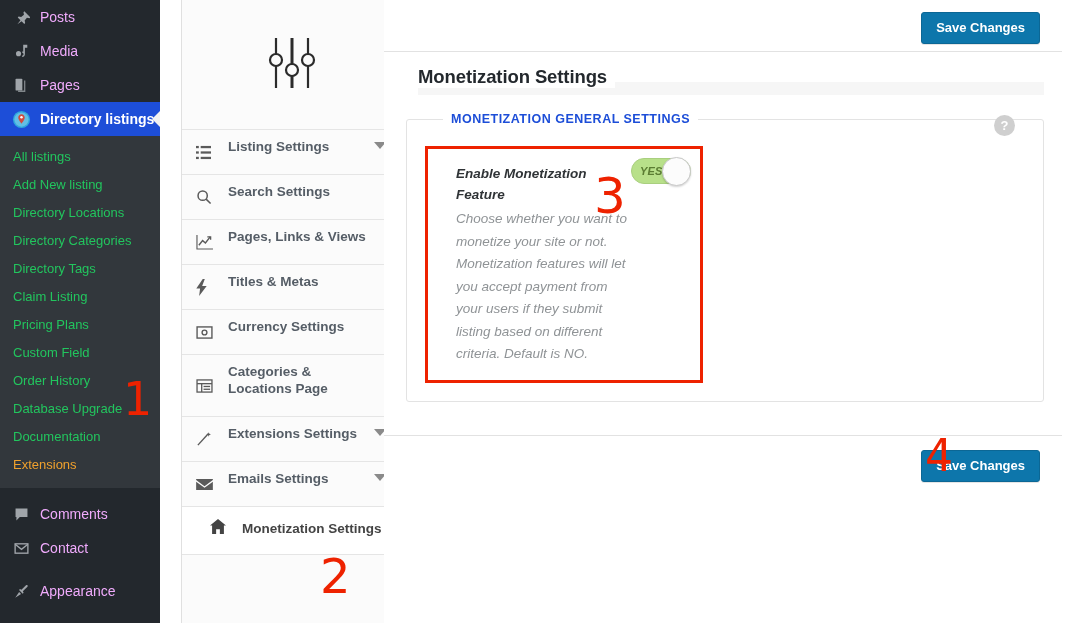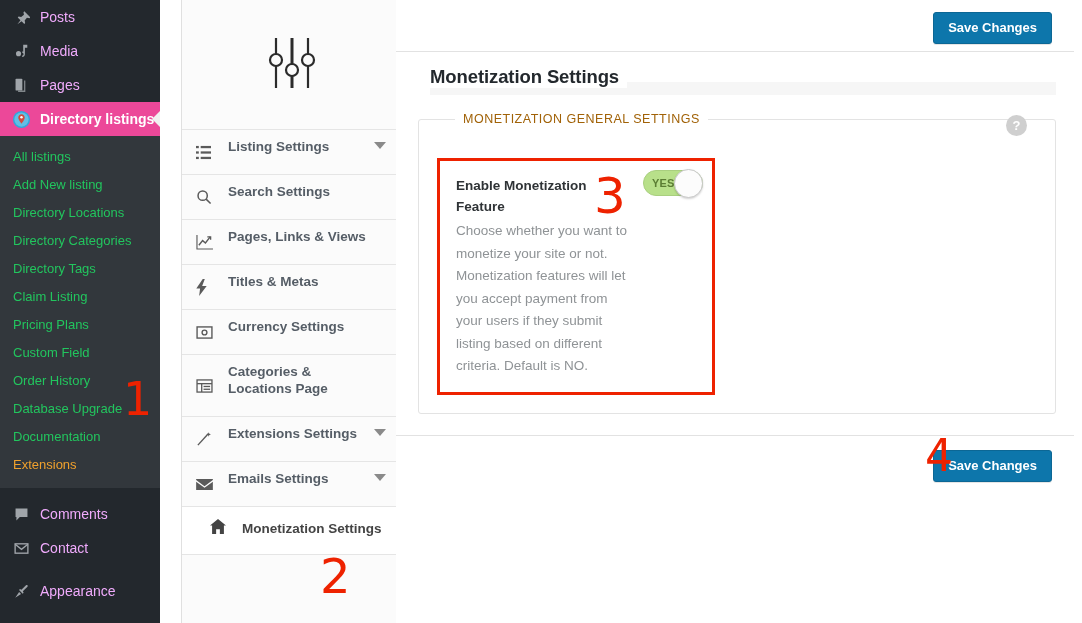--- a/index.html
+++ b/index.html
@@ -25,21 +25,21 @@
     font-size: 14px; color: #f0abfc;
     line-height: 1;
   }
   .wp-top-item .wp-ico {
     width: 20px; height: 20px; margin-right: 9px;
     display: flex; align-items: center; justify-content: center;
     color: #a0a5aa; flex: 0 0 20px;
   }
   .wp-top-item .wp-ico svg { display: block; }
   .wp-top-item.current {
-    background: #ec4899; color: #fff;
+    background: #1d4ed8; color: #fff;
     font-weight: 600;
   }
   .wp-top-item.current .wp-ico { color: #fff; }
   .wp-top-item.current::after {
     content: ""; position: absolute; right: 0; top: 50%;
     margin-top: -8px; width: 0; height: 0;
     border-top: 8px solid transparent;
     border-bottom: 8px solid transparent;
     border-right: 8px solid #f1f1f1;
   }
@@ -99,21 +99,21 @@
     background: #ffffff;
     border-bottom: 1px solid #e5e5e5;
     font-size: 13.5px; font-weight: 700; color: #444;
     position: relative;
   }
   .sp-sub .sp-ico { width: 22px; flex: 0 0 22px; margin-right: 10px; color: #444; }
   .sp-sub .sp-label { line-height: 19px; }
 
   
   .main {
-    position: absolute; left: 396px; top: 0;
+    position: absolute; left: 384px; top: 0;
     width: 678px; height: 623px;
     background: #ffffff;
   }
   .top-bar {
     height: 52px; position: relative;
     border-bottom: 1px solid #e2e2e2;
   }
   .btn-save {
     position: absolute; right: 22px; top: 12px;
     background: #0d76ab;
@@ -147,40 +147,41 @@
   fieldset.card {
     border: 1px solid #e3e3e3;
     border-radius: 3px;
     margin: 0;
     padding: 20px 18px 18px 18px;
     min-height: 243px;
     position: relative;
     background: #fff;
   }
   fieldset.card > legend {
-    font-size: 12.5px; font-weight: 400; color: #a16207;
+    font-size: 12.5px; font-weight: 700; color: #1d4ed8;
     letter-spacing: 0.5px;
     padding: 0 8px; margin-left: 18px;
   }
   .help-icon {
     position: absolute; right: 28px; top: -11px;
     width: 21px; height: 21px; border-radius: 50%;
     background: #cfcfcf; color: #ffffff;
     font-size: 13px; font-weight: 700;
     display: flex; align-items: center; justify-content: center;
     cursor: pointer;
   }
 
   .field-row {
     position: relative;
     width: 278px;
     border: 3px solid #ee2200;
-    padding: 14px 14px 14px 16px;
+    padding: 14px 14px 14px 28px;
     min-height: 218px;
-    margin-top: 12px;
+    margin-top: 0px;
+    font-style: italic;
   }
   .field-label {
     font-size: 13.5px; font-weight: 700; color: #2f3336;
     line-height: 21px; width: 150px;
   }
   .field-desc {
     margin-top: 3px;
     font-size: 13.5px; color: #8f9396; line-height: 22.5px;
     width: 172px;
   }

